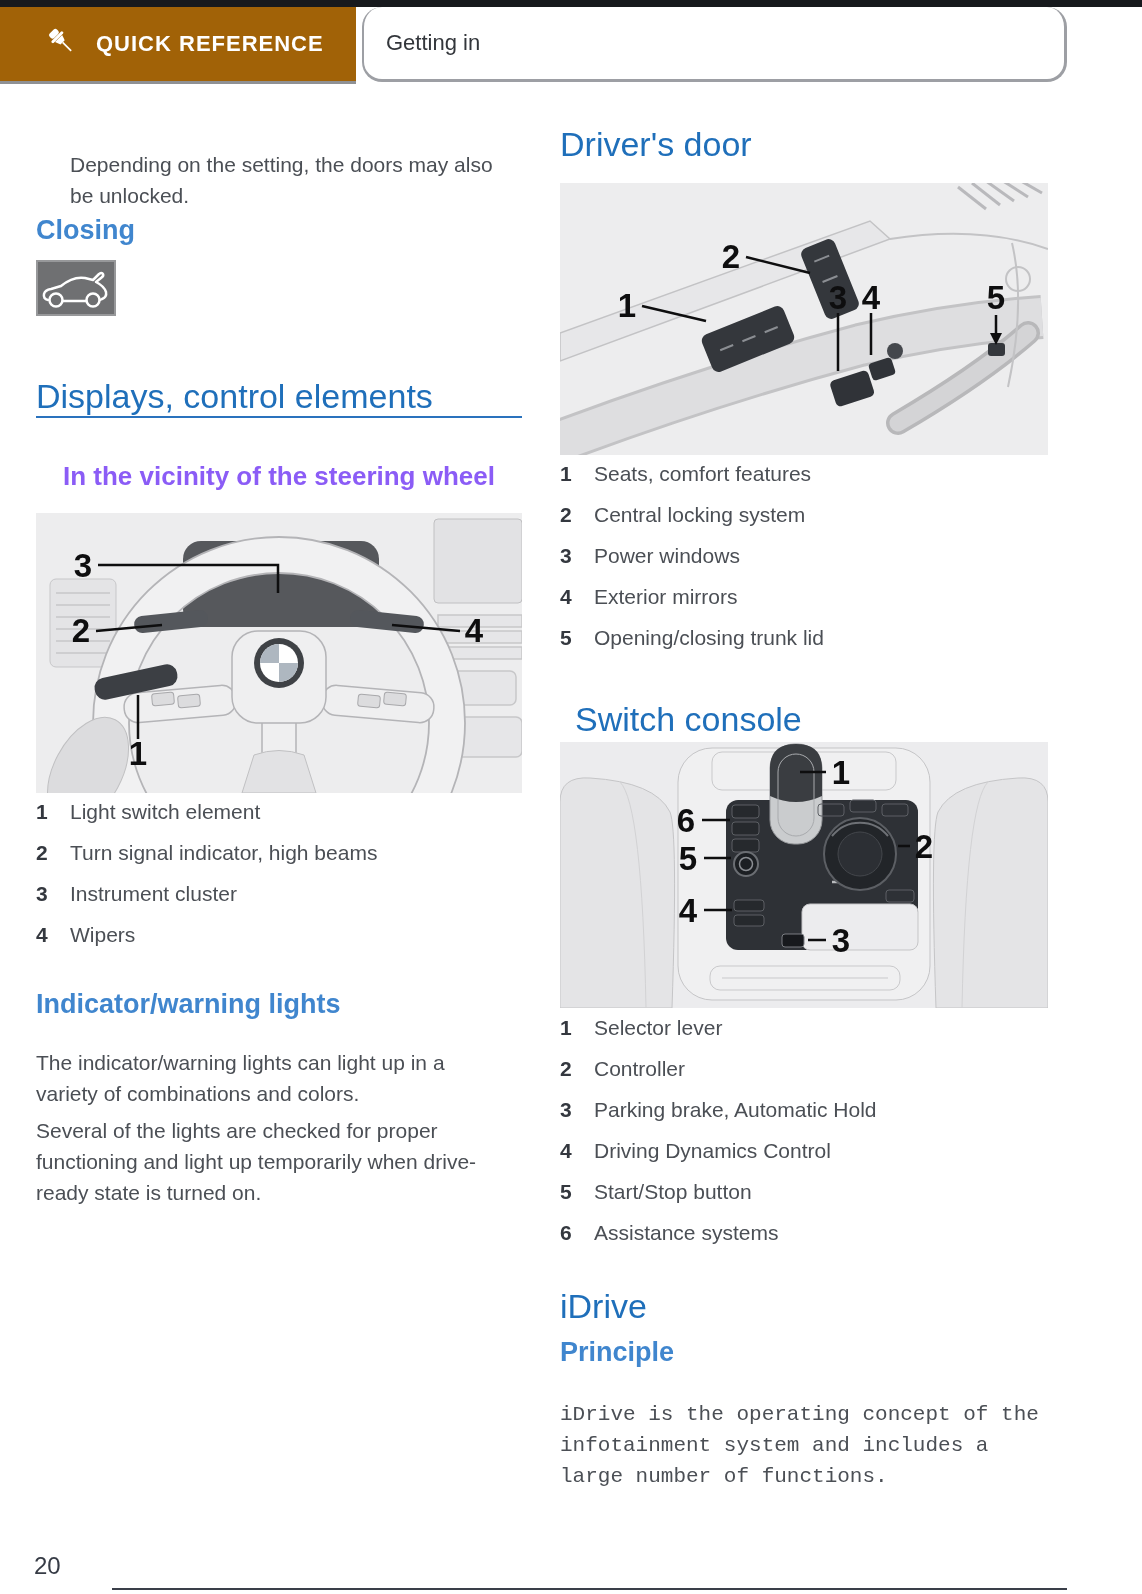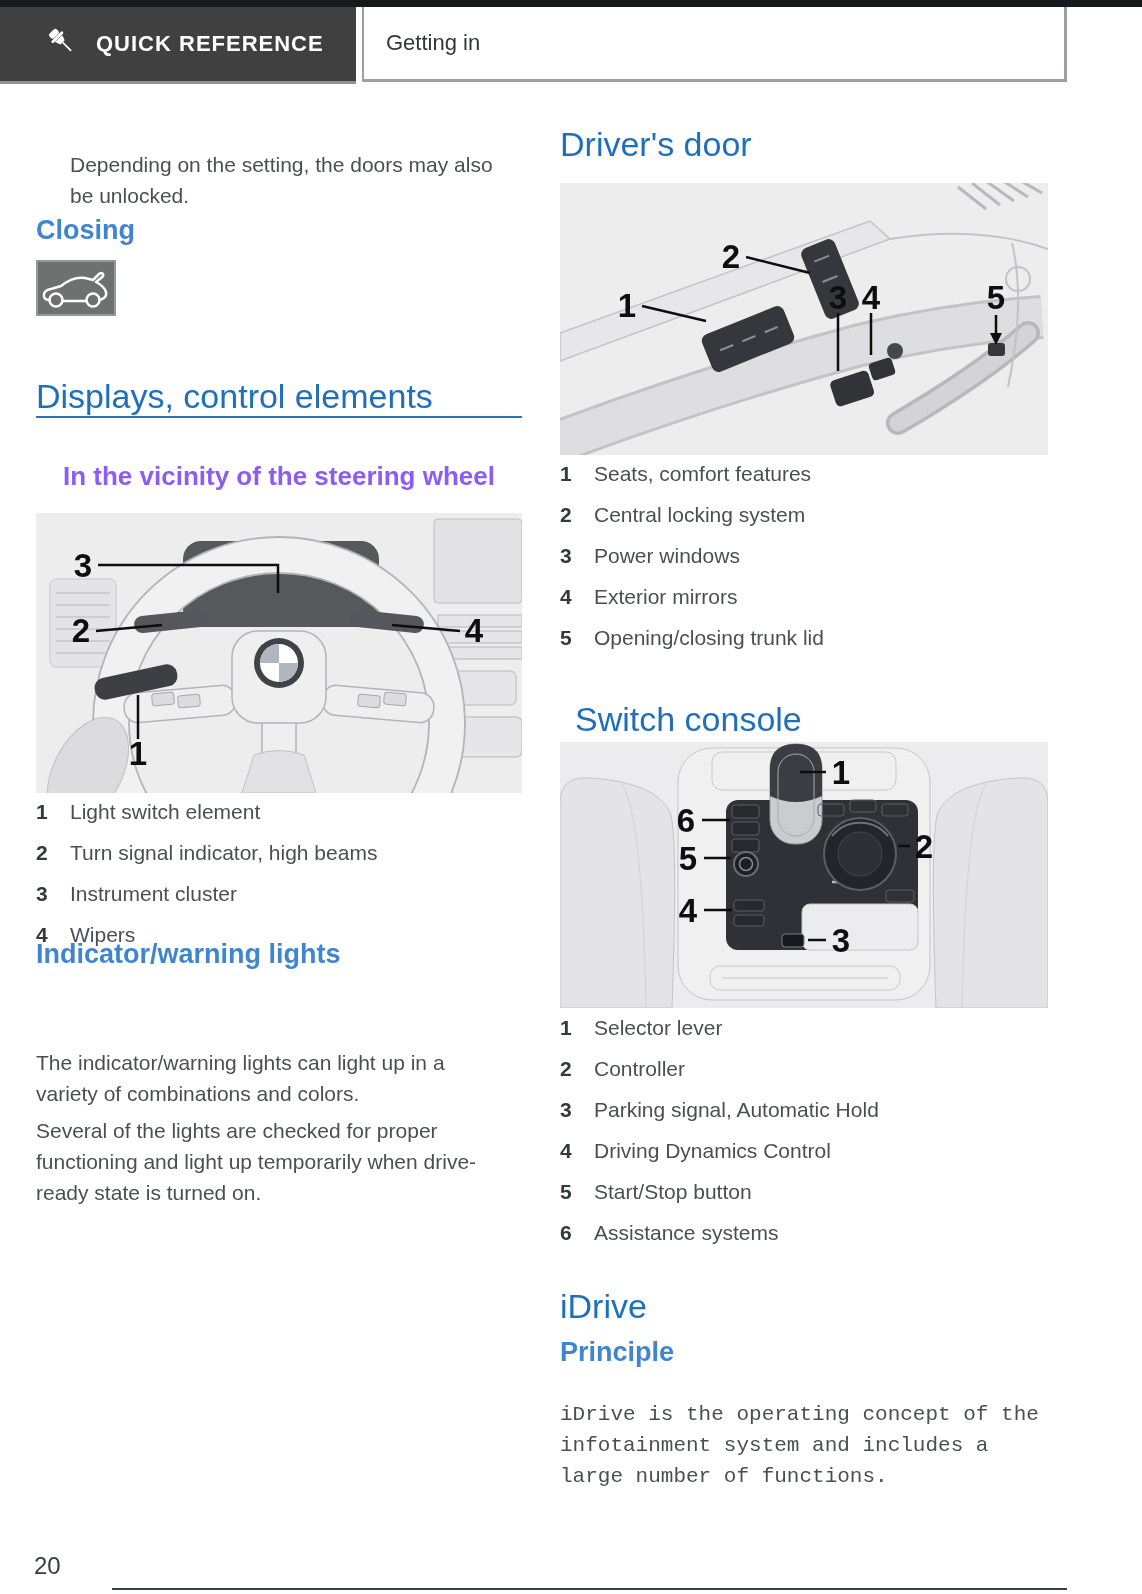--- a/index.html
+++ b/index.html
@@ -3,45 +3,45 @@
 <meta charset="utf-8">
 <style>
   html,body{margin:0;padding:0;}
   body{
     width:1142px;height:1594px;position:relative;background:#fff;
     font-family:"Liberation Sans", sans-serif;color:#4b4f55;overflow:hidden;
   }
   .abs{position:absolute;}
   
   #top-strip{left:0;top:0;width:1142px;height:7px;background:#17191d;}
-  #header-badge{left:0;top:7px;width:356px;height:74px;background:#404040;
+  #header-badge{left:0;top:7px;width:356px;height:74px;background:#a16207;
     display:flex;align-items:center;gap:20px;padding-left:46px;box-sizing:border-box;}
   #header-badge-shadow{left:0;top:81px;width:356px;height:3px;background:#8f9194;}
   #header-badge .badge-label{color:#fff;font-weight:bold;font-size:22px;letter-spacing:1px;}
   #header-tab{left:362px;top:7px;width:705px;height:75px;background:#fff;box-sizing:border-box;
     border-left:2px solid #9d9fa4;border-right:3px solid #9d9fa4;border-bottom:3px solid #9d9fa4;
-    display:flex;align-items:center;padding-left:22px;font-size:22px;color:#33363b;}
+    display:flex;align-items:center;padding-left:22px;font-size:22px;color:#33363b;border-radius:20px;}
   
   .body-text{font-size:21px;line-height:31px;color:#4b4f55;}
   .h-large{font-size:34px;line-height:40px;color:#1f6fba;font-weight:400;}
   .h-medium{font-size:26px;line-height:32px;color:#8b5cf6;font-weight:700;text-align:center;}
   .h-small{font-size:27px;line-height:33px;color:#4086ce;font-weight:bold;}
   .legend .row{display:flex;margin-bottom:17px;}
   .legend .num{width:34px;flex:0 0 34px;font-size:21px;font-weight:bold;color:#34383f;}
   .legend .lbl{font-size:21px;color:#4b4f55;}
   
   #intro{left:70px;top:128px;width:440px;}
   #closing-h{left:36px;top:214px;text-align:center;}
   #closing-row{left:36px;top:260px;width:486px;display:flex;align-items:flex-start;}
   #closing-row .txt{margin-left:17px;width:380px;}
   #displays-h{left:36px;top:376px;width:486px;border-bottom:2px solid #2a72bd;}
   #vicinity-h{left:36px;top:460px;width:486px;}
   #steer-img{left:36px;top:513px;width:486px;height:280px;}
   #steer-list{left:36px;top:800px;width:486px;}
-  #warn-h{left:36px;top:938px;text-align:right;}
+  #warn-h{left:36px;top:988px;text-align:right;}
   #warn-p1{left:36px;top:1026px;width:470px;}
   #warn-p2{left:36px;top:1094px;width:460px;}
   
   #door-h{left:560px;top:124px;}
   #door-img{left:560px;top:183px;width:488px;height:272px;}
   #door-list{left:560px;top:462px;width:488px;}
   #console-h{left:560px;top:684px;}
   #console-img{left:560px;top:742px;width:488px;height:266px;}
   #console-list{left:560px;top:1016px;width:488px;}
   #idrive-h{left:560px;top:1286px;}
@@ -349,21 +349,21 @@
   <div class="row">
       <span class="num">1</span>
       <span class="lbl">Selector lever</span>
     </div>
   <div class="row">
       <span class="num">2</span>
       <span class="lbl">Controller</span>
     </div>
   <div class="row">
       <span class="num">3</span>
-      <span class="lbl">Parking signal, Automatic Hold</span>
+      <span class="lbl">Parking brake, Automatic Hold</span>
     </div>
   <div class="row">
       <span class="num">4</span>
       <span class="lbl">Driving Dynamics Control</span>
     </div>
   <div class="row">
       <span class="num">5</span>
       <span class="lbl">Start/Stop button</span>
     </div>
   <div class="row">

